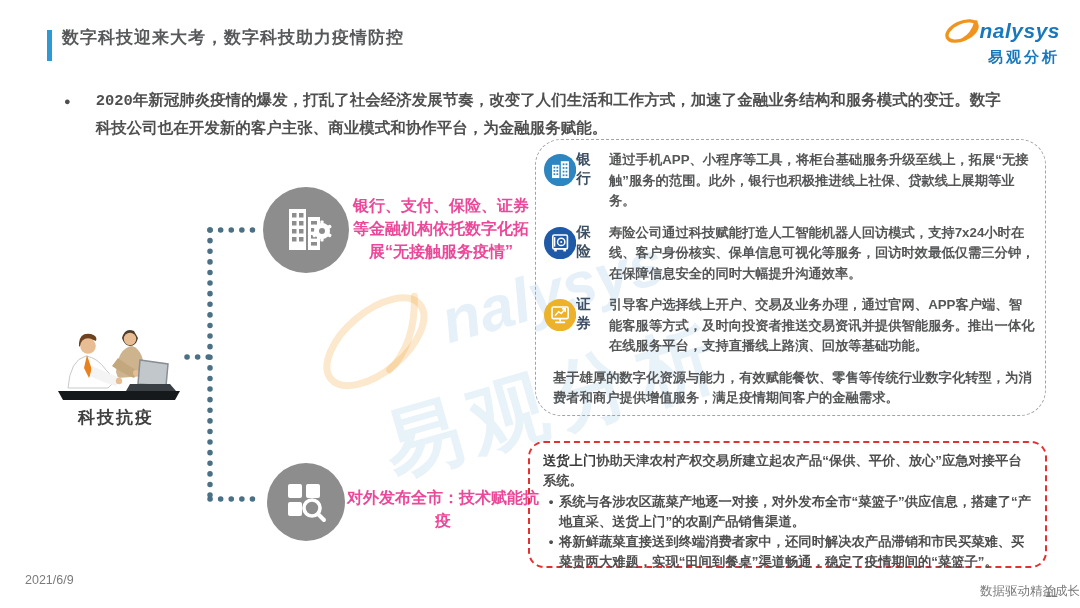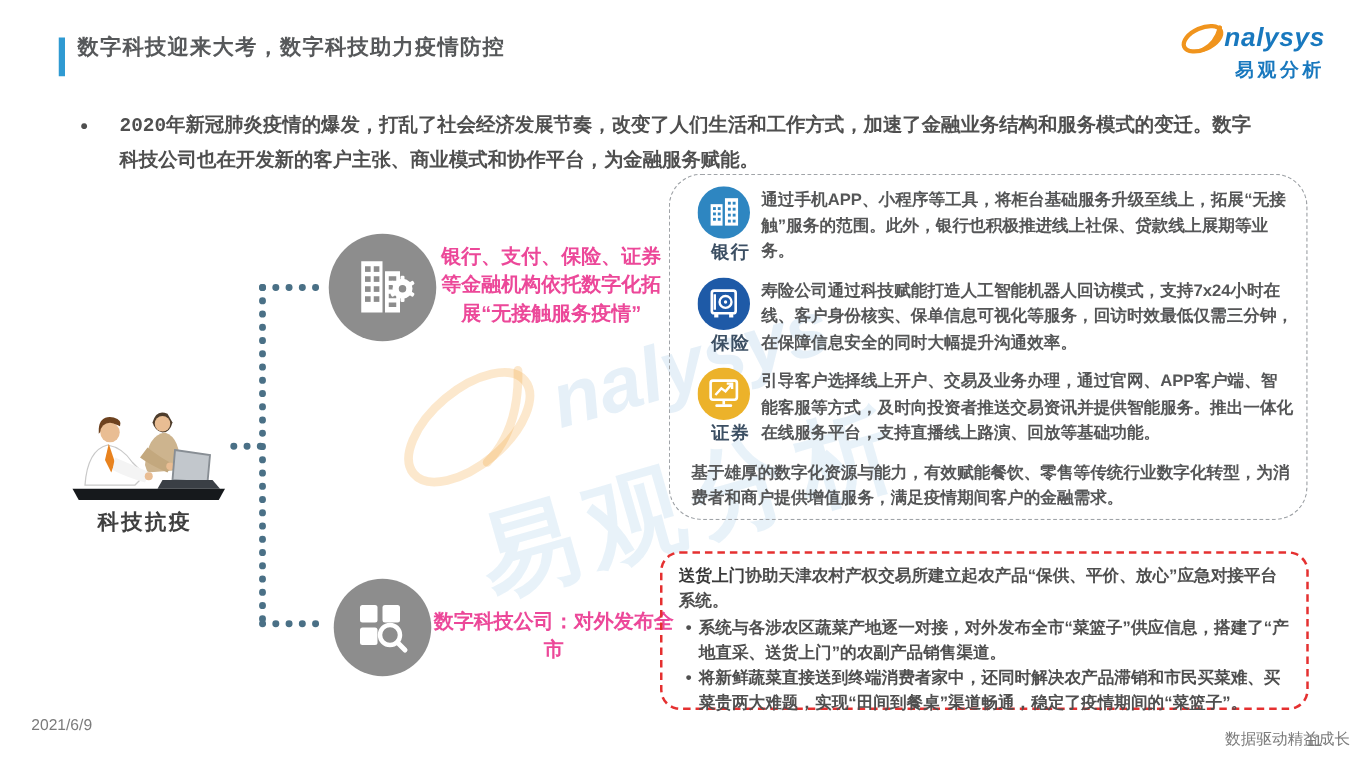--- a/index.html
+++ b/index.html
@@ -43,21 +43,21 @@
     font-size:16px; line-height:1.45; text-align:center; }
   .branch1 { left:348px; top:194px; width:186px; }
   .branch2 { left:346px; top:486px; width:194px; }
   
   .panel {
     position:absolute; left:535px; top:139px; width:511px; height:277px; z-index:2;
     border:1.5px dashed #a0a4a8; border-radius:26px; padding:9px 10px 6px 8px;
     display:flex; flex-direction:column; justify-content:space-between;
   }
   .p-row { display:flex; align-items:flex-start; }
-  .p-icon-col { width:56px; flex:0 0 56px; display:flex; flex-direction:column; align-items:flex-end; }
+  .p-icon-col { width:56px; flex:0 0 56px; display:flex; align-items:flex-start; }
   .p-label { font-size:14.5px; font-weight:bold; color:#3c4f63; margin-top:1px; letter-spacing:1px; }
   .p-text { flex:1; font-size:13.3px; line-height:1.56; color:#555657; font-weight:700; padding-left:9px; padding-top:1px; }
   
   .case-box {
     position:absolute; left:528px; top:441px; width:519px; height:127px; z-index:2;
     border:2px dashed #e53030; border-radius:16px; padding:8px 13px 6px 13px;
     font-size:13.3px; line-height:1.5; color:#4f4f4f; font-weight:600;
   }
   .case-box .lead b { color:#3a3a3a; font-weight:800; }
   .case-box ul { list-style:none; margin-top:1px; }
@@ -179,21 +179,21 @@
   <svg class="circle-icon circle2" width="80" height="80" viewBox="0 0 80 80">
     <circle cx="40" cy="40" r="39" fill="#8d8d8d"></circle>
     <g fill="#ffffff">
       <rect x="22" y="22" width="14" height="14" rx="2"></rect>
       <rect x="40" y="22" width="14" height="14" rx="2"></rect>
       <rect x="22" y="40" width="14" height="14" rx="2"></rect>
     </g>
     <circle cx="46" cy="46" r="8" fill="none" stroke="#ffffff" stroke-width="3.6"></circle>
     <line x1="52" y1="52" x2="58" y2="58" stroke="#ffffff" stroke-width="4" stroke-linecap="round"></line>
   </svg>
-  <div class="branch-label branch2">数字科技公司：对外发布全市</div>
+  <div class="branch-label branch2">对外发布全市：技术赋能抗疫</div>
 
   <div class="panel">
 
     <div class="p-row">
       <div class="p-icon-col">
         <svg width="42" height="42" viewBox="0 0 44 44">
           <circle cx="22" cy="22" r="22" fill="#2e86c1"></circle>
           <rect x="11" y="15" width="10" height="18" fill="#fff"></rect>
           <g fill="#2e86c1">
             <rect x="13" y="17.5" width="2.4" height="2.4"></rect>

